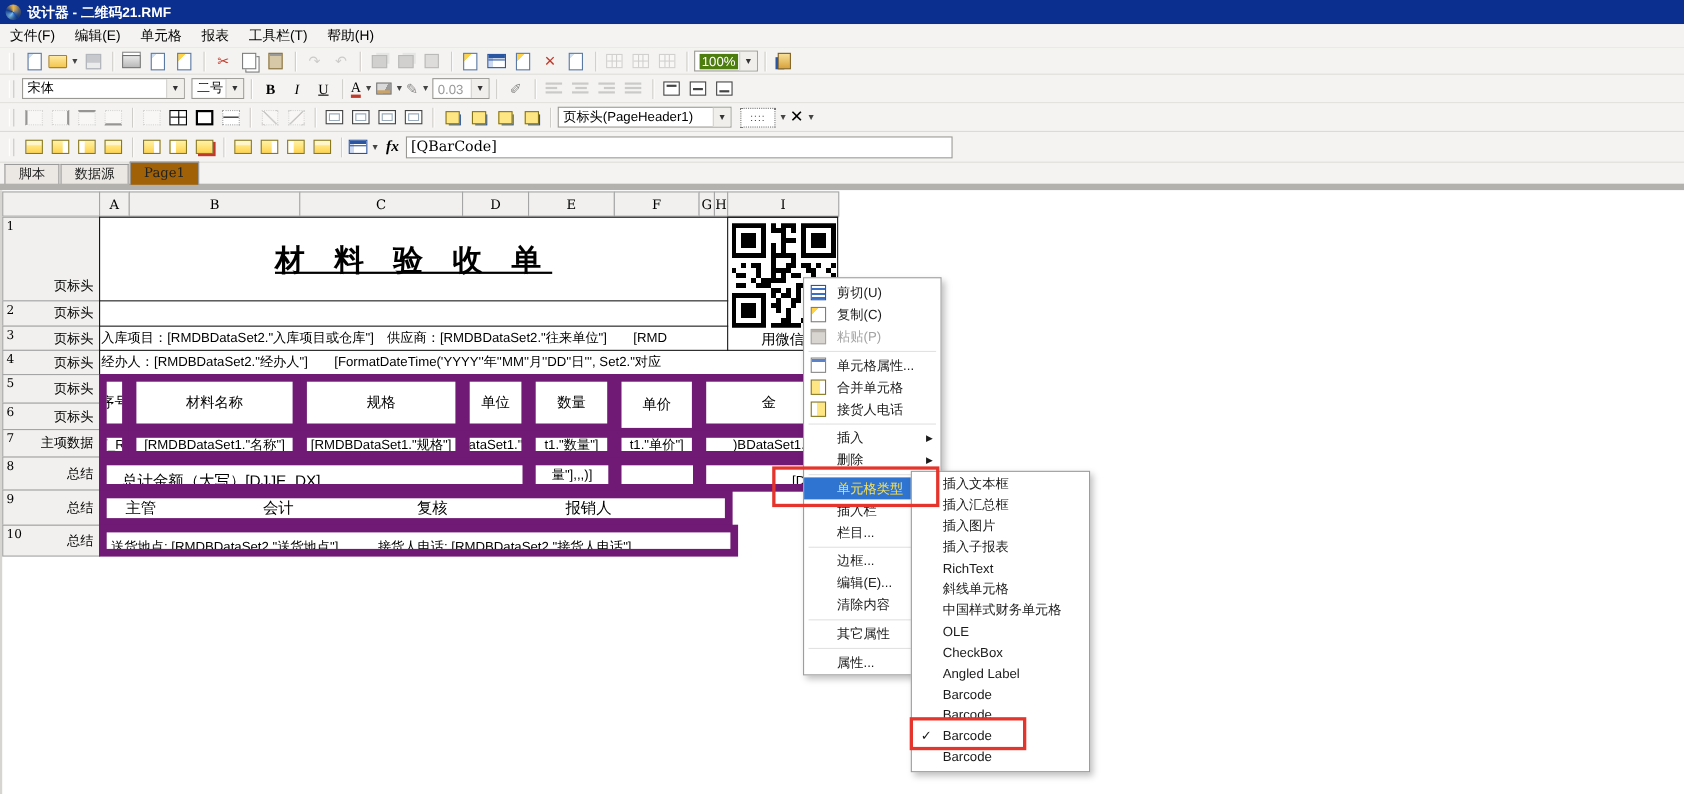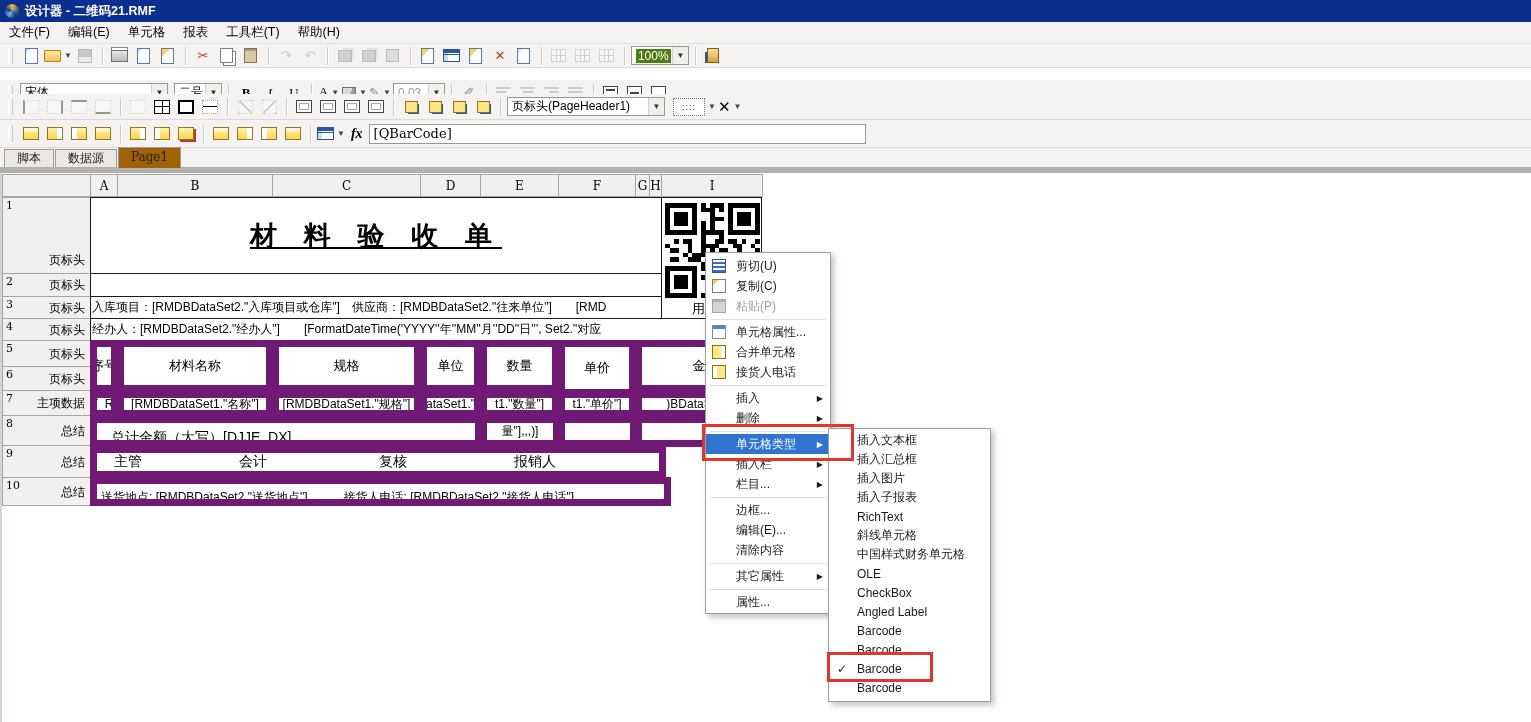--- a/index.html
+++ b/index.html
@@ -11,21 +11,21 @@
   .appicon{width:14px;height:14px;border-radius:50%;
            background:conic-gradient(#f4b63f,#1b59c4 40%,#7ec0ee 60%,#123c8e 80%,#f4b63f);
            box-shadow:inset -2px -2px 3px rgba(0,0,0,.4);}
   
   .menubar{position:absolute;left:0;top:22px;width:100%;height:22px;background:#f4f3f1;
            display:flex;align-items:center;font-size:12.5px;border-bottom:1px solid #e6e4e1;box-sizing:border-box;}
   .menubar .mitem{padding:0 9px;line-height:21px;cursor:default;}
   
   .tb{position:absolute;left:0;width:100%;background:#f4f3f1;display:flex;align-items:center;
       box-sizing:border-box;border-bottom:1px solid #dcdad6;padding-left:8px;gap:2px;}
-  .tb1{top:44px;height:24px;} .tb2{top:80px;height:26px;} .tb3{top:94px;height:26px;} .tb4{top:120px;height:28px;}
+  .tb1{top:44px;height:24px;} .tb2{top:68px;height:26px;} .tb3{top:94px;height:26px;} .tb4{top:120px;height:28px;}
   .grip{width:3px;height:16px;border-left:1px solid #fff;border-right:1px solid #c9c7c3;margin-right:5px;}
   .sep{width:1px;height:18px;background:#cfcdc9;box-shadow:1px 0 0 #fff;margin:0 4px;}
   .tbtn{min-width:22px;height:20px;display:flex;align-items:center;justify-content:center;border-radius:2px;position:relative;}
   .dis{opacity:.38;filter:grayscale(60%);}
   .g{font-size:13px;line-height:1;}
   .c-red{color:#c0392b;} .c-gray{color:#8a8a8a;} .c-green{color:#1c8a3a;}
   .sq{display:inline-block;box-sizing:border-box;}
   .i-doc{width:13px;height:16px;background:linear-gradient(135deg,#cfe0f4 0 3px,#fff 3px);border:1px solid #5a79a5;}
   .i-docstar{width:13px;height:16px;background:linear-gradient(135deg,#ffd24a 0 5px,#fff 5px);border:1px solid #5a79a5;}
   .i-folder{width:17px;height:12px;background:linear-gradient(#ffe9a0,#f3c650);border:1px solid #a9832c;border-radius:1px;}
@@ -99,27 +99,27 @@
   .bcell{border:7px solid #701a75;}
   .report-title{font-family:"Liberation Serif","DejaVu Serif",serif;font-size:27px;font-weight:bold;
                 letter-spacing:10px;text-decoration:underline;display:flex;align-items:center;justify-content:center;}
   .thead{display:flex;align-items:center;justify-content:center;font-size:13px;}
   .tcell{display:flex;align-items:center;justify-content:center;font-size:12px;}
   .qrcell{border:1px solid #1a1a1a;}
   .qrbox{position:absolute;left:3px;top:5px;width:95px;height:95px;}
   .qrcap{position:absolute;left:0;right:0;bottom:1px;height:17px;font-size:13px;text-align:center;overflow:hidden;white-space:nowrap;}
   .signer{position:absolute;top:0;height:100%;display:flex;align-items:center;font-size:14px;}
   
-  .ctxmenu{position:absolute;left:705px;top:252px;width:126px;height:362px;background:#fff;
+  .ctxmenu{position:absolute;left:730px;top:252px;width:126px;height:362px;background:#fff;
            border:1px solid #9d9d9d;box-shadow:3px 3px 6px rgba(0,0,0,.25);box-sizing:border-box;
            padding-top:3px;z-index:10;font-size:12px;}
   .mi{height:20px;display:flex;align-items:center;padding:0 7px 0 30px;position:relative;color:#1a1a1a;}
   .mi .arrow{margin-left:auto;font-size:8px;}
   .mi.disabled{color:#a3a3a3;}
-  .mi.hl{color:#ffffff;}
+  .mi.hl{color:#fde047;}
   .msep{height:1px;background:#e2e2e2;margin:3px 4px 2px 4px;}
   .mic{position:absolute;left:6px;top:3px;width:14px;height:14px;box-sizing:border-box;}
   .mic-cut{background:repeating-linear-gradient(0deg,#3a6fc4 0 2px,#fff 2px 4px);border:1px solid #2a55a0;}
   .mic-copy{background:linear-gradient(135deg,#ffd24a 0 4px,#fff 4px);border:1px solid #7d7d7d;}
   .mic-paste{background:#d8d4cf;border:1px solid #a5a5a5;box-shadow:inset 0 2px 0 #b5b0aa;}
   .mic-props{background:#fff;border:1px solid #888;box-shadow:inset 0 3px 0 #5a81c9;}
   .mic-merge{background:linear-gradient(90deg,#ffe685 0 64%,#fff 64%);border:1px solid #857518;}
   .mic-split{background:linear-gradient(90deg,#fff 0 36%,#ffe685 36%);border:1px solid #857518;}
   .submenu{position:absolute;left:828px;top:428px;width:163px;height:274px;background:#fff;
            border:1px solid #9d9d9d;box-shadow:3px 3px 6px rgba(0,0,0,.25);box-sizing:border-box;

